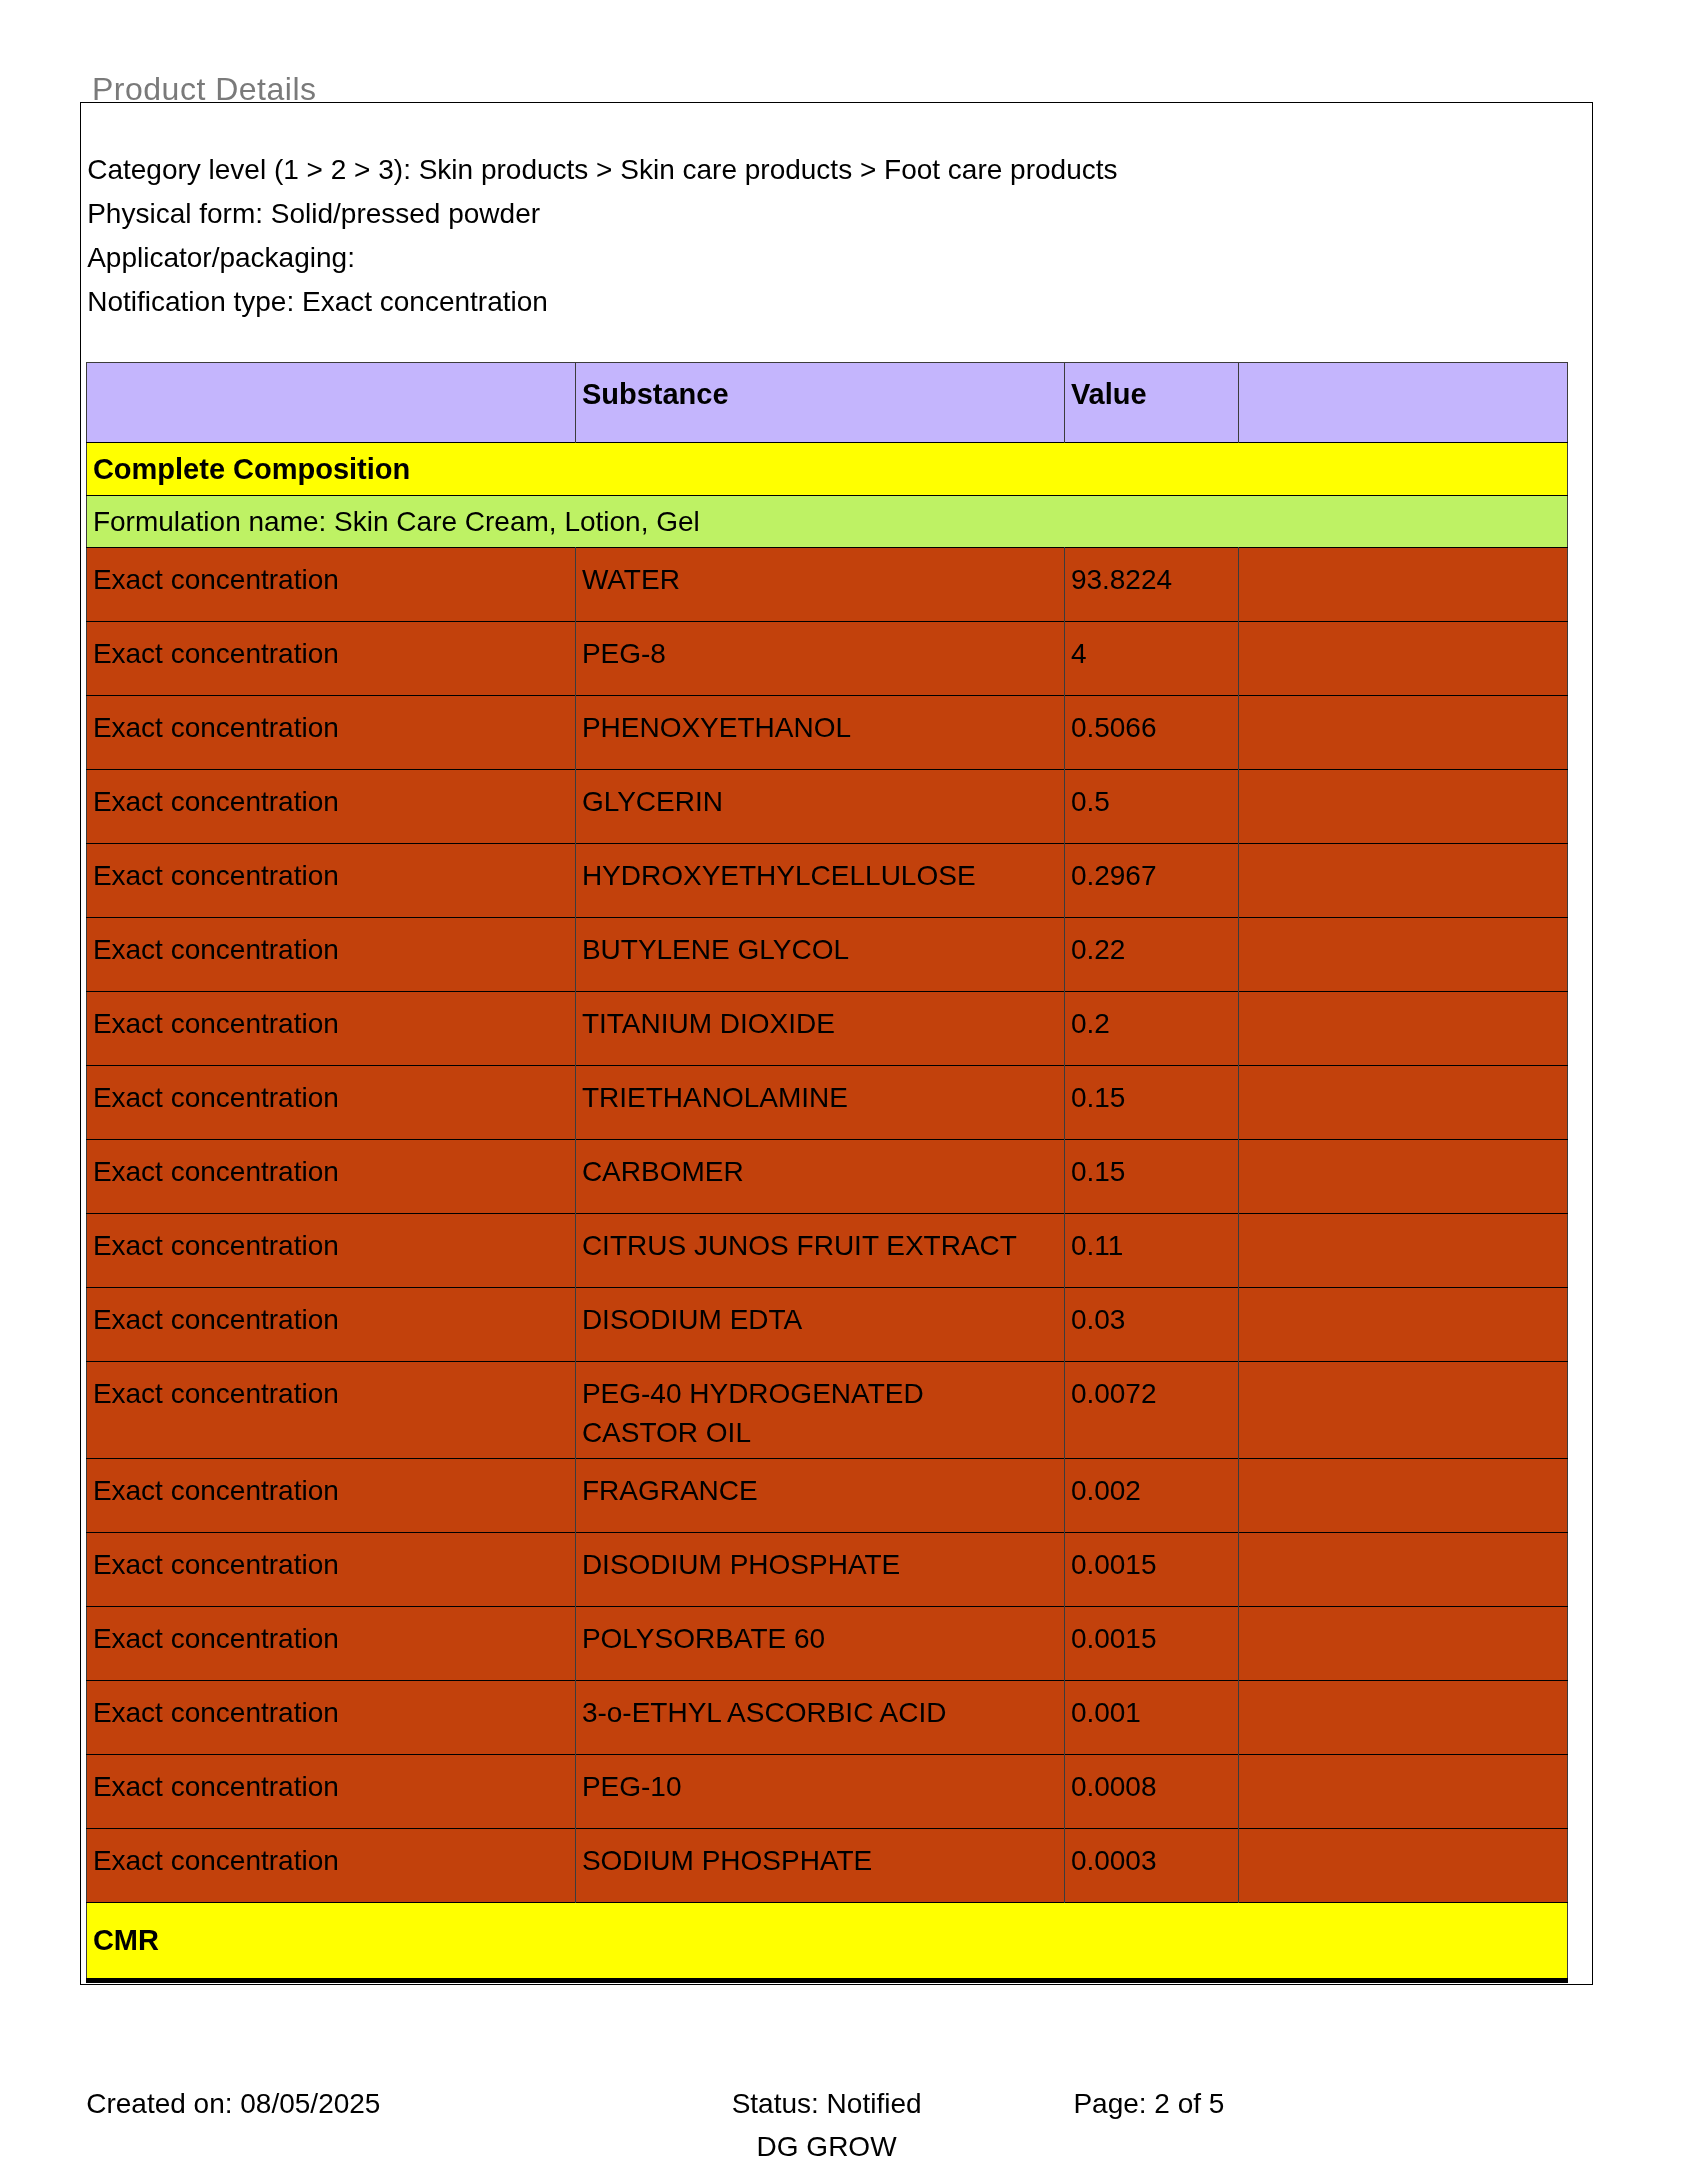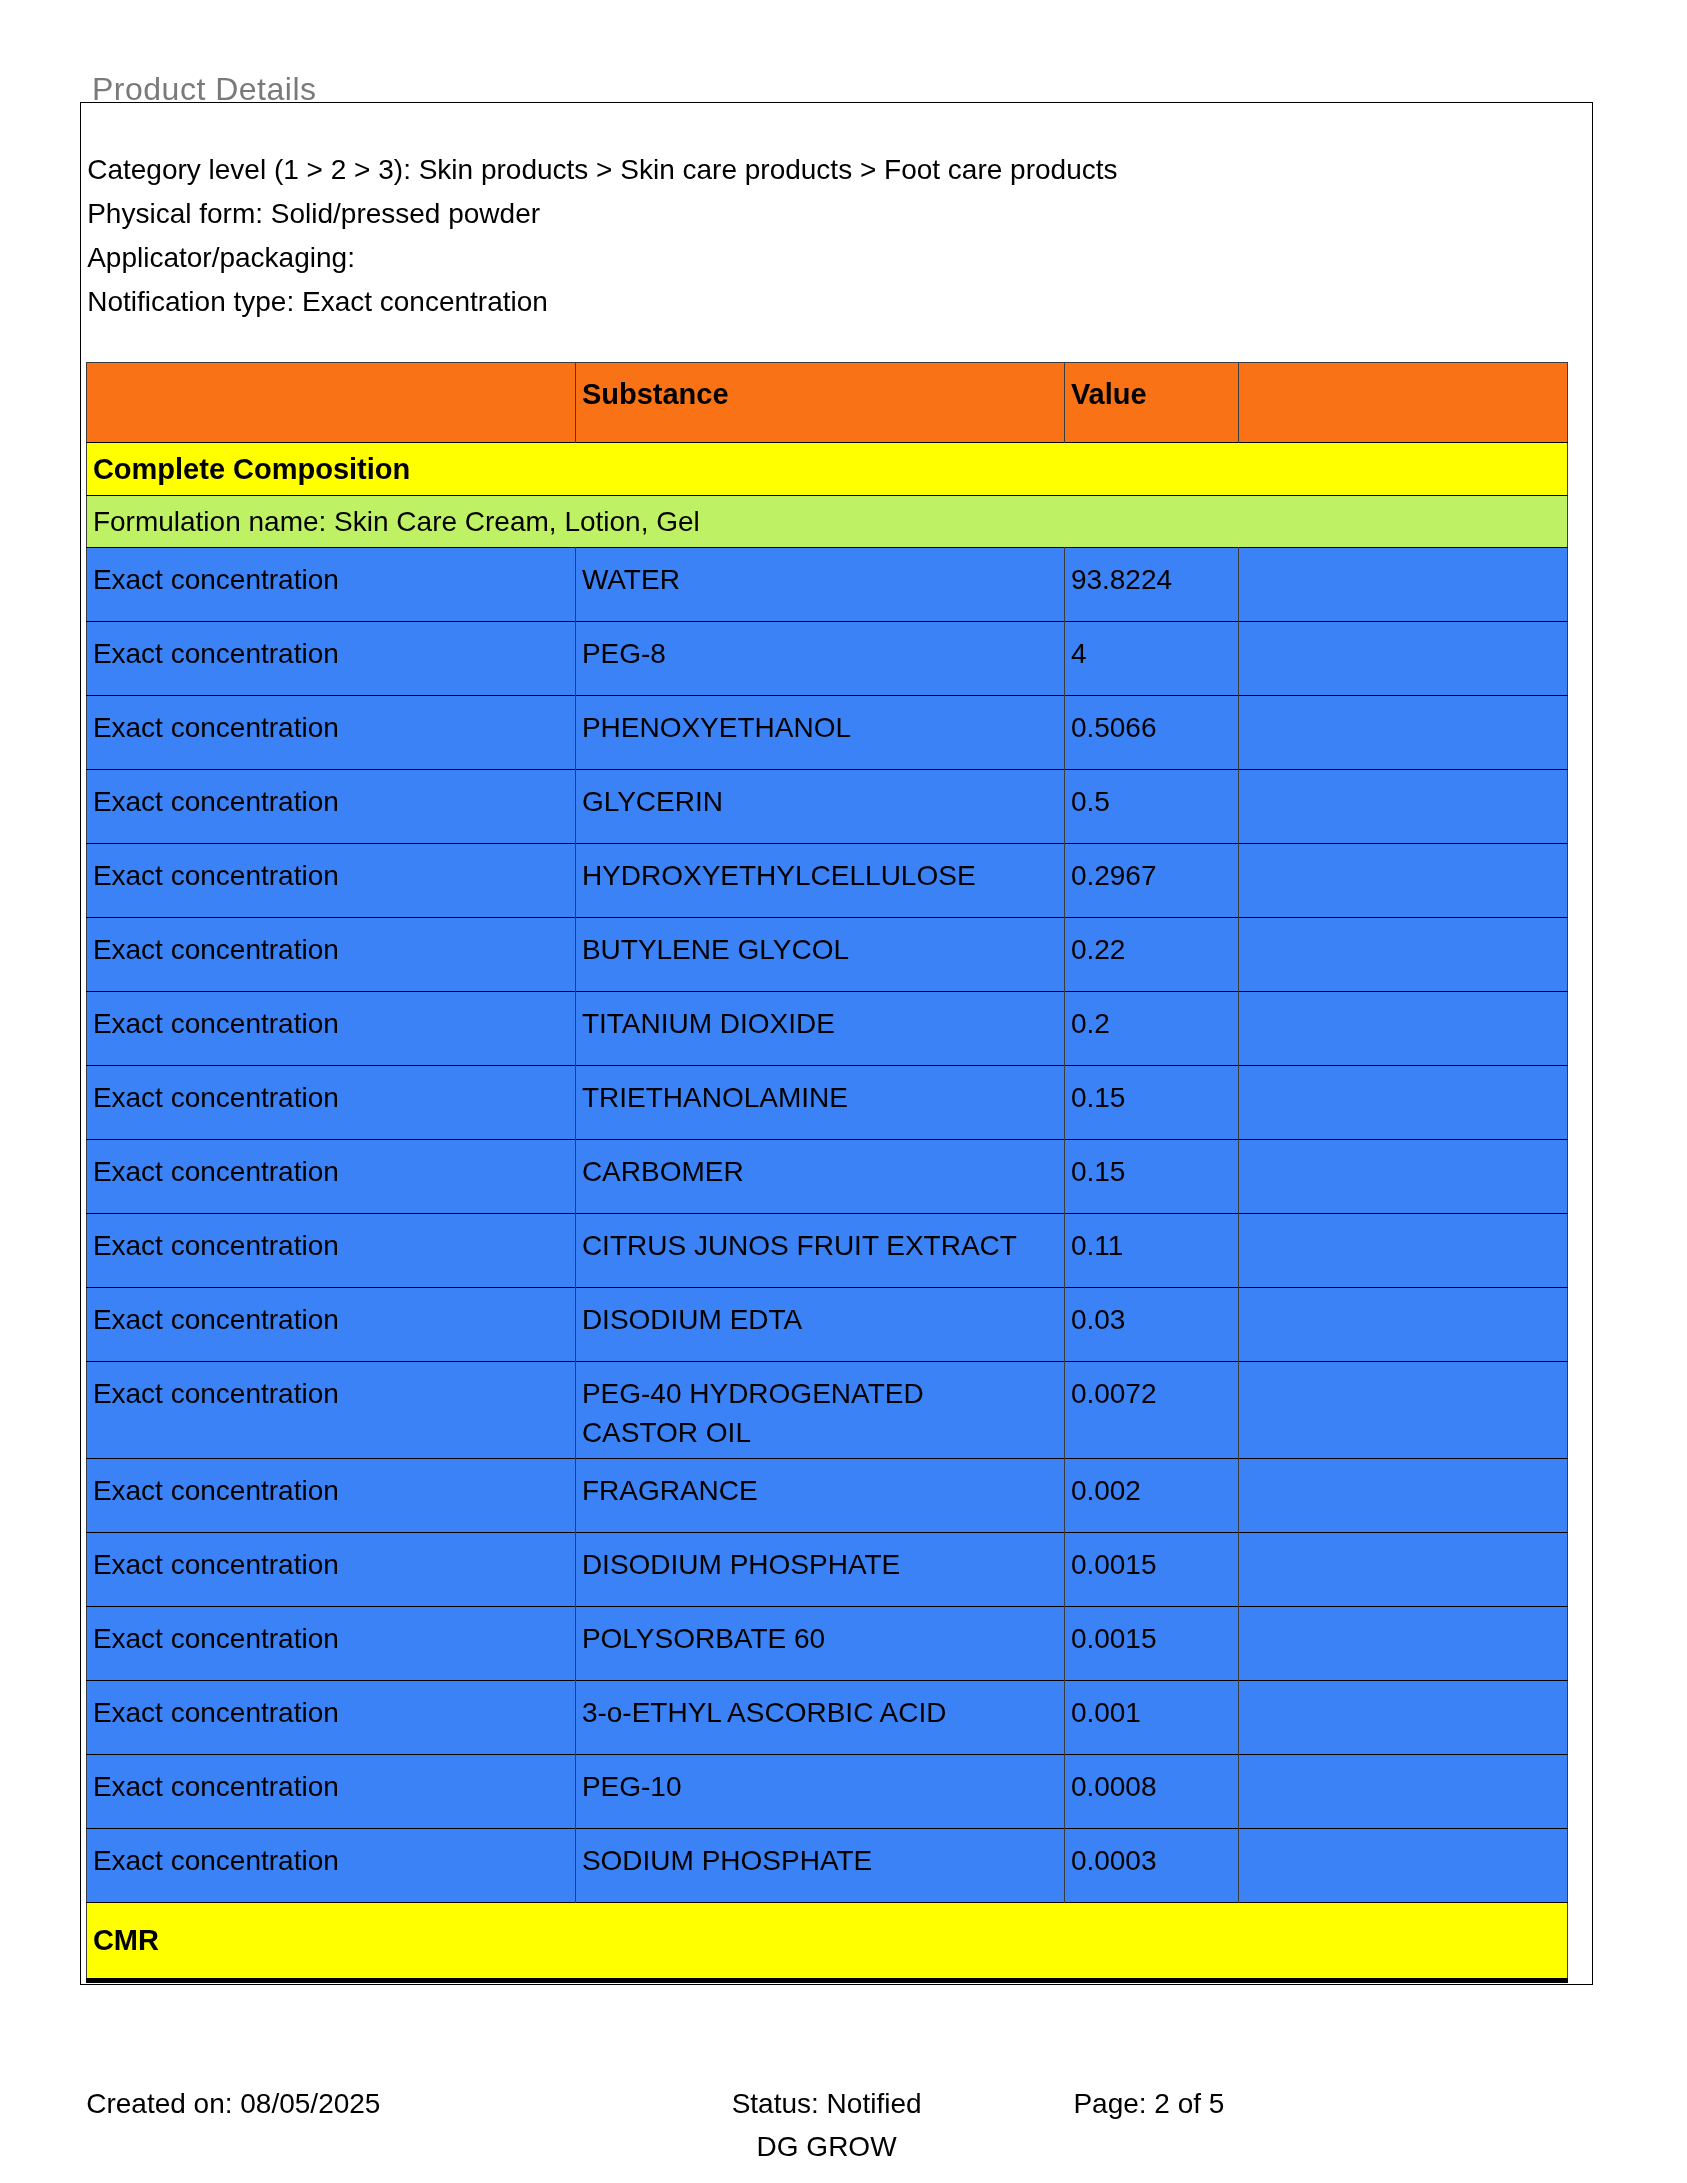--- a/index.html
+++ b/index.html
@@ -51,39 +51,39 @@
     overflow: hidden;
     word-wrap: break-word;
   }
   .composition-table th + th,
   .composition-table td + td {
     border-left: 1px solid #3c3c3c;
   }
   .composition-table tbody tr { border-top: 1.6px solid #000000; }
   .head-row { height: 80px; }
   .head-row th {
-    background: #f97316;
+    background: #c4b5fd;
     font-weight: bold;
     font-size: 29px;
     margin-left: 36px;
   }
   .section-row { height: 53px; background: #ffff00; }
   .section-row td {
     font-weight: bold;
     font-size: 29px;
     vertical-align: middle;
     padding-top: 0; padding-bottom: 0;
   }
   .cmr-row { height: 78px; margin-top: 32px; }
   .formulation-row { height: 52px; background: #bef264; }
   .formulation-row td {
     vertical-align: middle;
     padding-top: 0; padding-bottom: 0;
   }
-  .data-row { height: 74px; background: #3b82f6; }
+  .data-row { height: 74px; background: #c2410c; }
   .data-row td.c2 { padding-right: 33px; }
   .footer {
     position: absolute;
     left: 80px; top: 2082px;
     width: 1513px;
     display: flex;
     justify-content: space-between;
     align-items: flex-start;
     font-size: 28px;
     line-height: 43px;

